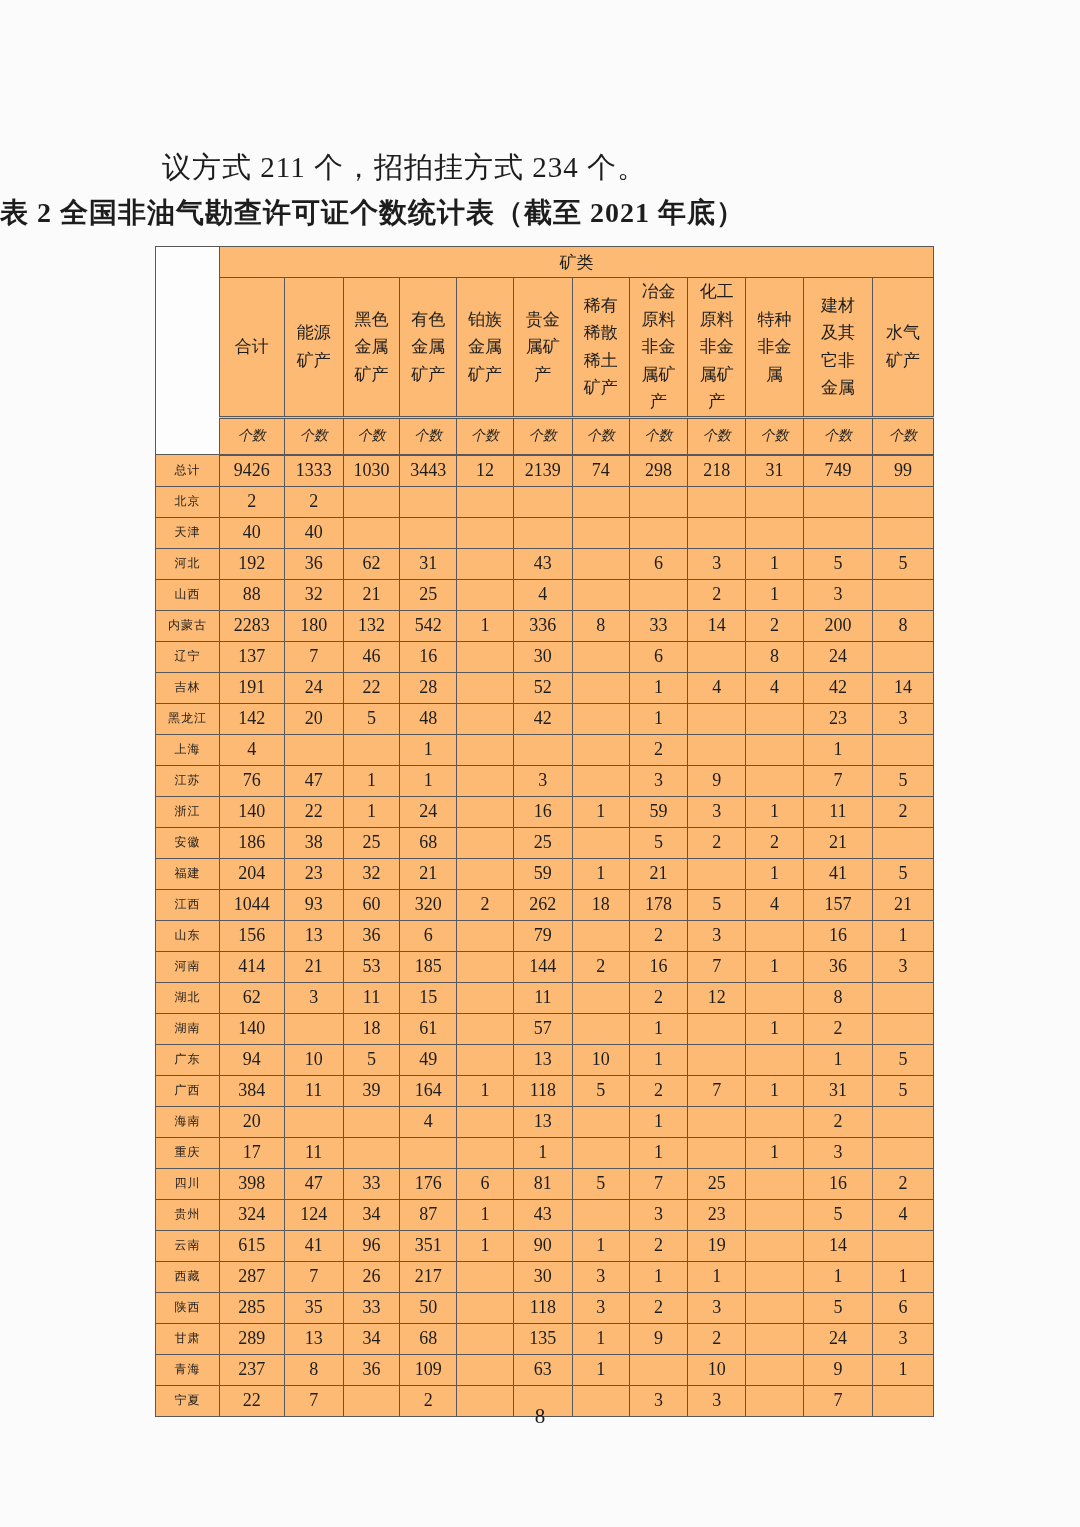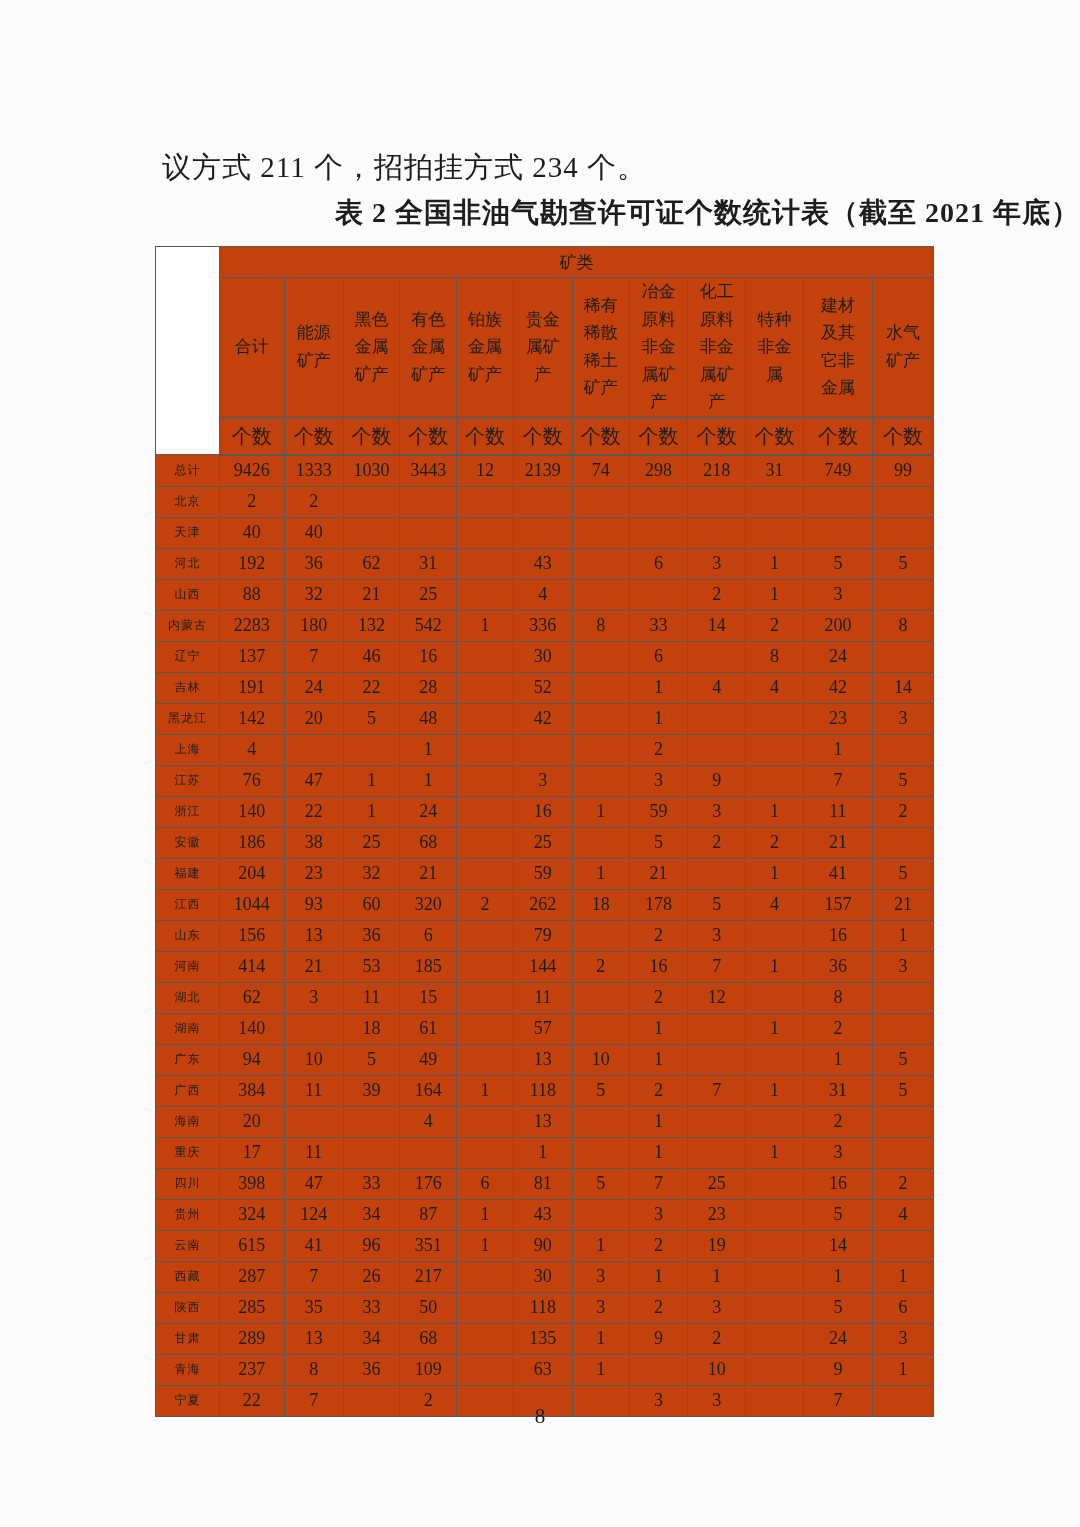--- a/index.html
+++ b/index.html
@@ -12,47 +12,48 @@
   }
   .page { position: relative; width: 1080px; height: 1527px; }
 
   .intro {
     position: absolute; left: 152px; top: 138px;
     margin: 10px; font-size: 29px; letter-spacing: 1px;
     white-space: nowrap;
   }
   .title {
     position: absolute; left: 0; top: 194px; width: 1080px;
-    margin: 0; text-align: right;
+    margin: 0; text-align: left;
     font-size: 28px; font-weight: bold; letter-spacing: 1px;
     white-space: nowrap;
   }
 
   table.stats {
     position: absolute; left: 155px; top: 246px;
     width: 779px;
     border-collapse: collapse; table-layout: fixed;
-    background: #c2410c;
+    background: #fdba74;
   }
   .stats th, .stats td {
     border: 1px solid #585858;
     text-align: center; vertical-align: middle;
     font-weight: normal; padding: 0;
     overflow: hidden;
   }
   .stats .group-cell { height: 30px; font-size: 17px; }
   .stats .corner-cell { background: #fdfdfd; }
   .stats tr.names th {
     height: 136px; font-size: 17px; line-height: 1.62;
     white-space: pre-line;
     border-bottom: 3px double #585858;
   }
   .stats tr.units th {
-    height: 35px; font-size: 20px;
+    height: 35px; font-size: 14px;
     border-bottom: 2px solid #585858;
+    font-style: italic;
   }
   .stats tbody th, .stats tbody td { height: 30px; }
   .stats tbody th.rowlabel { font-size: 12px; letter-spacing: 1px; font-family: Liberation Serif, serif; }
   .stats tbody td { font-size: 18px; }
 
   .pagenum {
     position: absolute; left: 0; top: 1404px; width: 1080px;
     text-align: center; font-size: 21px;
   }
 </style>

